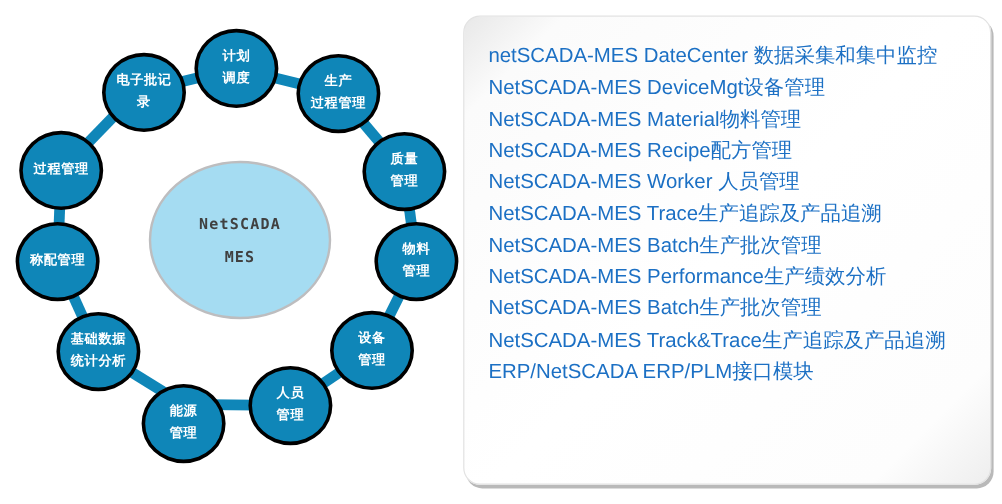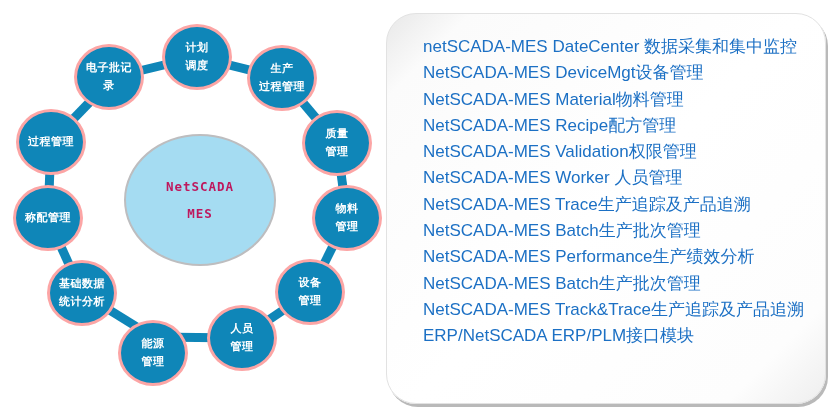--- a/index.html
+++ b/index.html
@@ -10,45 +10,45 @@
   }
 
   
   .diagram { position:absolute; left:0; top:0; width:395px; height:420px; }
   .connectors { position:absolute; left:0; top:0; }
   .connectors line { stroke:#0f86b8; stroke-width:9; }
 
   .node {
     position:absolute; box-sizing:border-box;
     width:70px; height:66px; border-radius:50%;
-    background:#0f86b8; border:3px solid #fca5a5;
+    background:#0f86b8; border:3px solid #000000;
     color:#ffffff; font-size:11px; font-weight:bold; letter-spacing:0.5px;
     display:flex; align-items:center; justify-content:center;
     text-align:center; line-height:1.6; white-space:pre-line;
   }
 
   .hub {
     position:absolute; left:124px; top:134px; width:152px; height:132px;
     box-sizing:border-box; border-radius:50%;
     background:#a5dcf2; border:2px solid #bdbdbf;
     display:flex; align-items:center; justify-content:center;
     text-align:center; white-space:pre-line;
     font-family:"DejaVu Sans Mono", monospace;
     font-size:12.5px; font-weight:bold; letter-spacing:1px;
-    color:#be185d; line-height:2.2;
+    color:#404040; line-height:2.2;
   }
 
   
   .panel {
     position:absolute; left:386px; top:13px; width:440px; height:391px;
-    box-sizing:border-box; border-radius:30px;
+    box-sizing:border-box; border-radius:14px;
     background:linear-gradient(135deg, #e8e8e8 0%, #fbfbfb 10%, #ffffff 50%, #fdfdfd 88%, #eeeeee 100%);
     border:1px solid #e2e2e2;
     box-shadow:2px 3px 0 #b9b9b9;
-    padding:20px 12px 0 36px;
+    padding:20px 12px 0 20px;
   }
   .panel-line {
     font-size:17px; line-height:26.3px; color:#1c70c4;
     white-space:nowrap;
   }
 </style>
 </head>
 <body>
 
 <div class="diagram">
@@ -81,30 +81,29 @@
   <div class="node" style="left:275px; top:259px;">设备
 管理</div>
   <div class="node" style="left:207px; top:305px;text-align:center;">人员
 管理</div>
   <div class="node" style="left:118px; top:320px;">能源
 管理</div>
   <div class="node" style="left:47px;  top:260px;">基础数据
 统计分析</div>
   <div class="node" style="left:13px;  top:185px;">称配管理</div>
   <div class="node" style="left:16px;  top:109px;">过程管理</div>
-  <div class="node" style="left:74px;  top:44px;">电子批记
+  <div class="node" style="left:85px;  top:44px;">电子批记
 录</div>
 </div>
 
 <div class="panel">
   <div class="panel-line">netSCADA-MES DateCenter 数据采集和集中监控</div>
   <div class="panel-line">NetSCADA-MES DeviceMgt设备管理</div>
   <div class="panel-line">NetSCADA-MES Material物料管理</div>
   <div class="panel-line">NetSCADA-MES Recipe配方管理</div>
-  <div class="panel-line">NetSCADA-MES Validation权限管理</div>
   <div class="panel-line">NetSCADA-MES Worker 人员管理</div>
   <div class="panel-line">NetSCADA-MES Trace生产追踪及产品追溯</div>
   <div class="panel-line">NetSCADA-MES Batch生产批次管理</div>
   <div class="panel-line">NetSCADA-MES Performance生产绩效分析</div>
   <div class="panel-line">NetSCADA-MES Batch生产批次管理</div>
   <div class="panel-line">NetSCADA-MES Track&amp;Trace生产追踪及产品追溯</div>
   <div class="panel-line">ERP/NetSCADA ERP/PLM接口模块</div>
 </div>
 
 </body></html>

